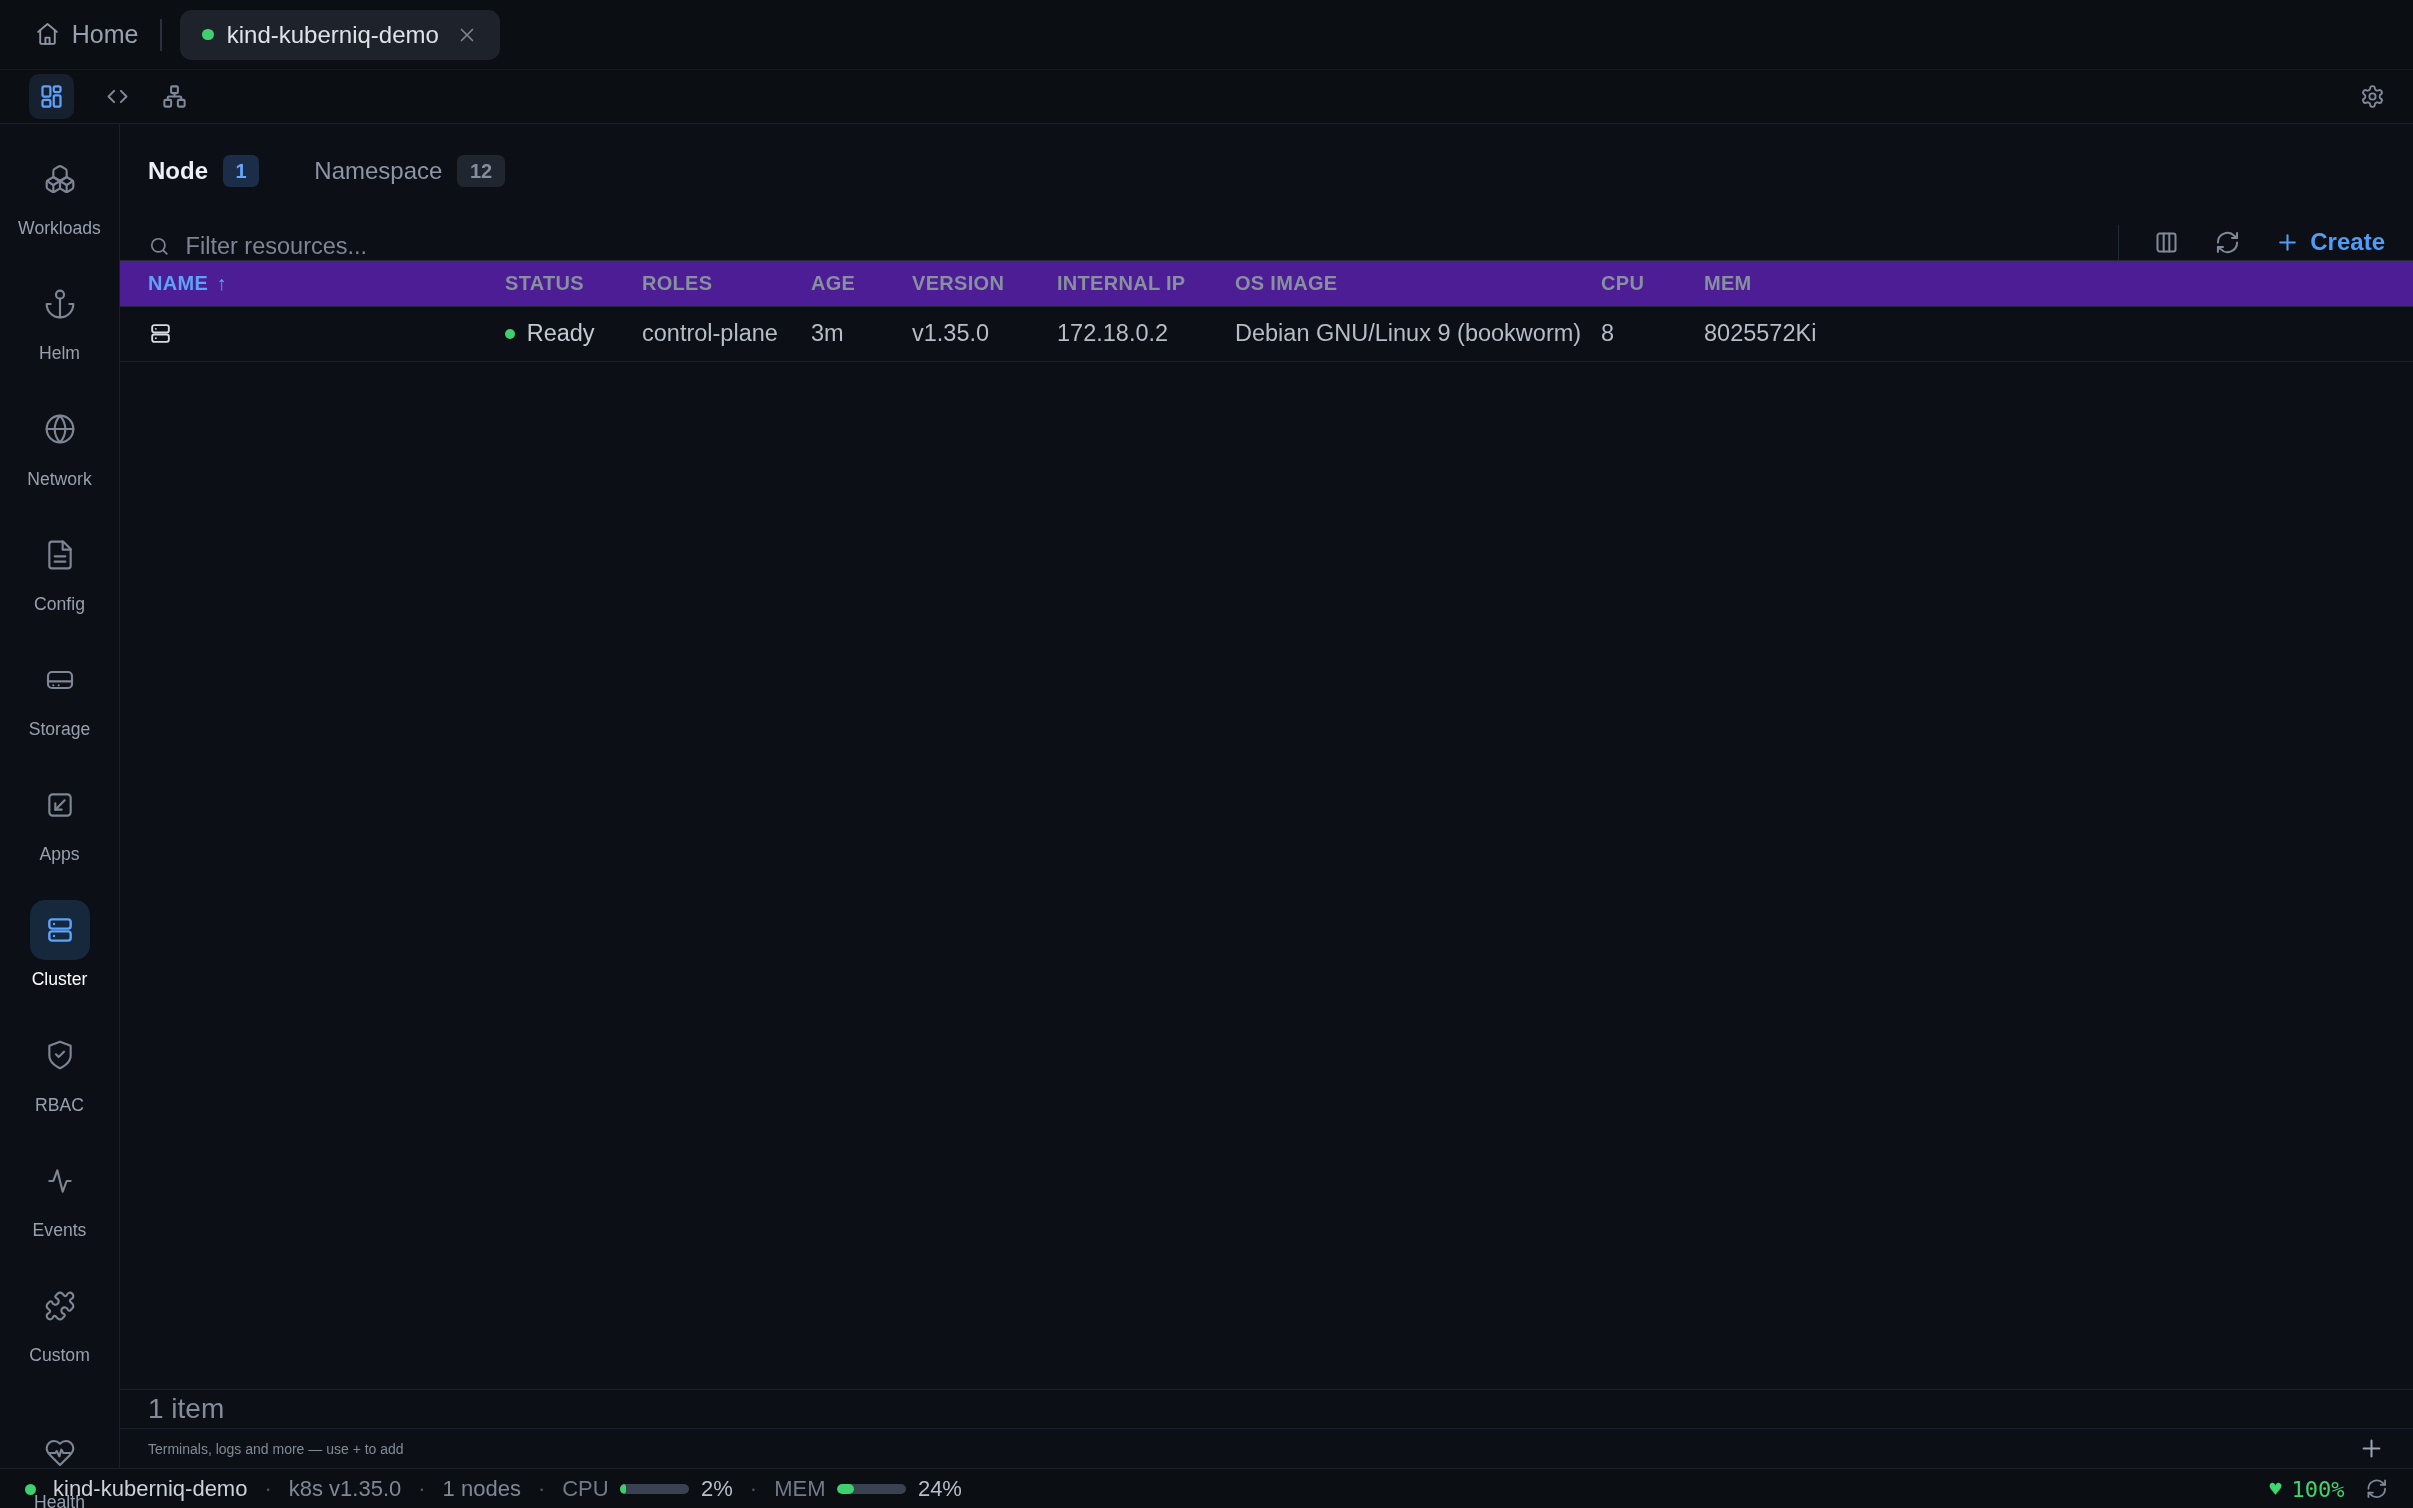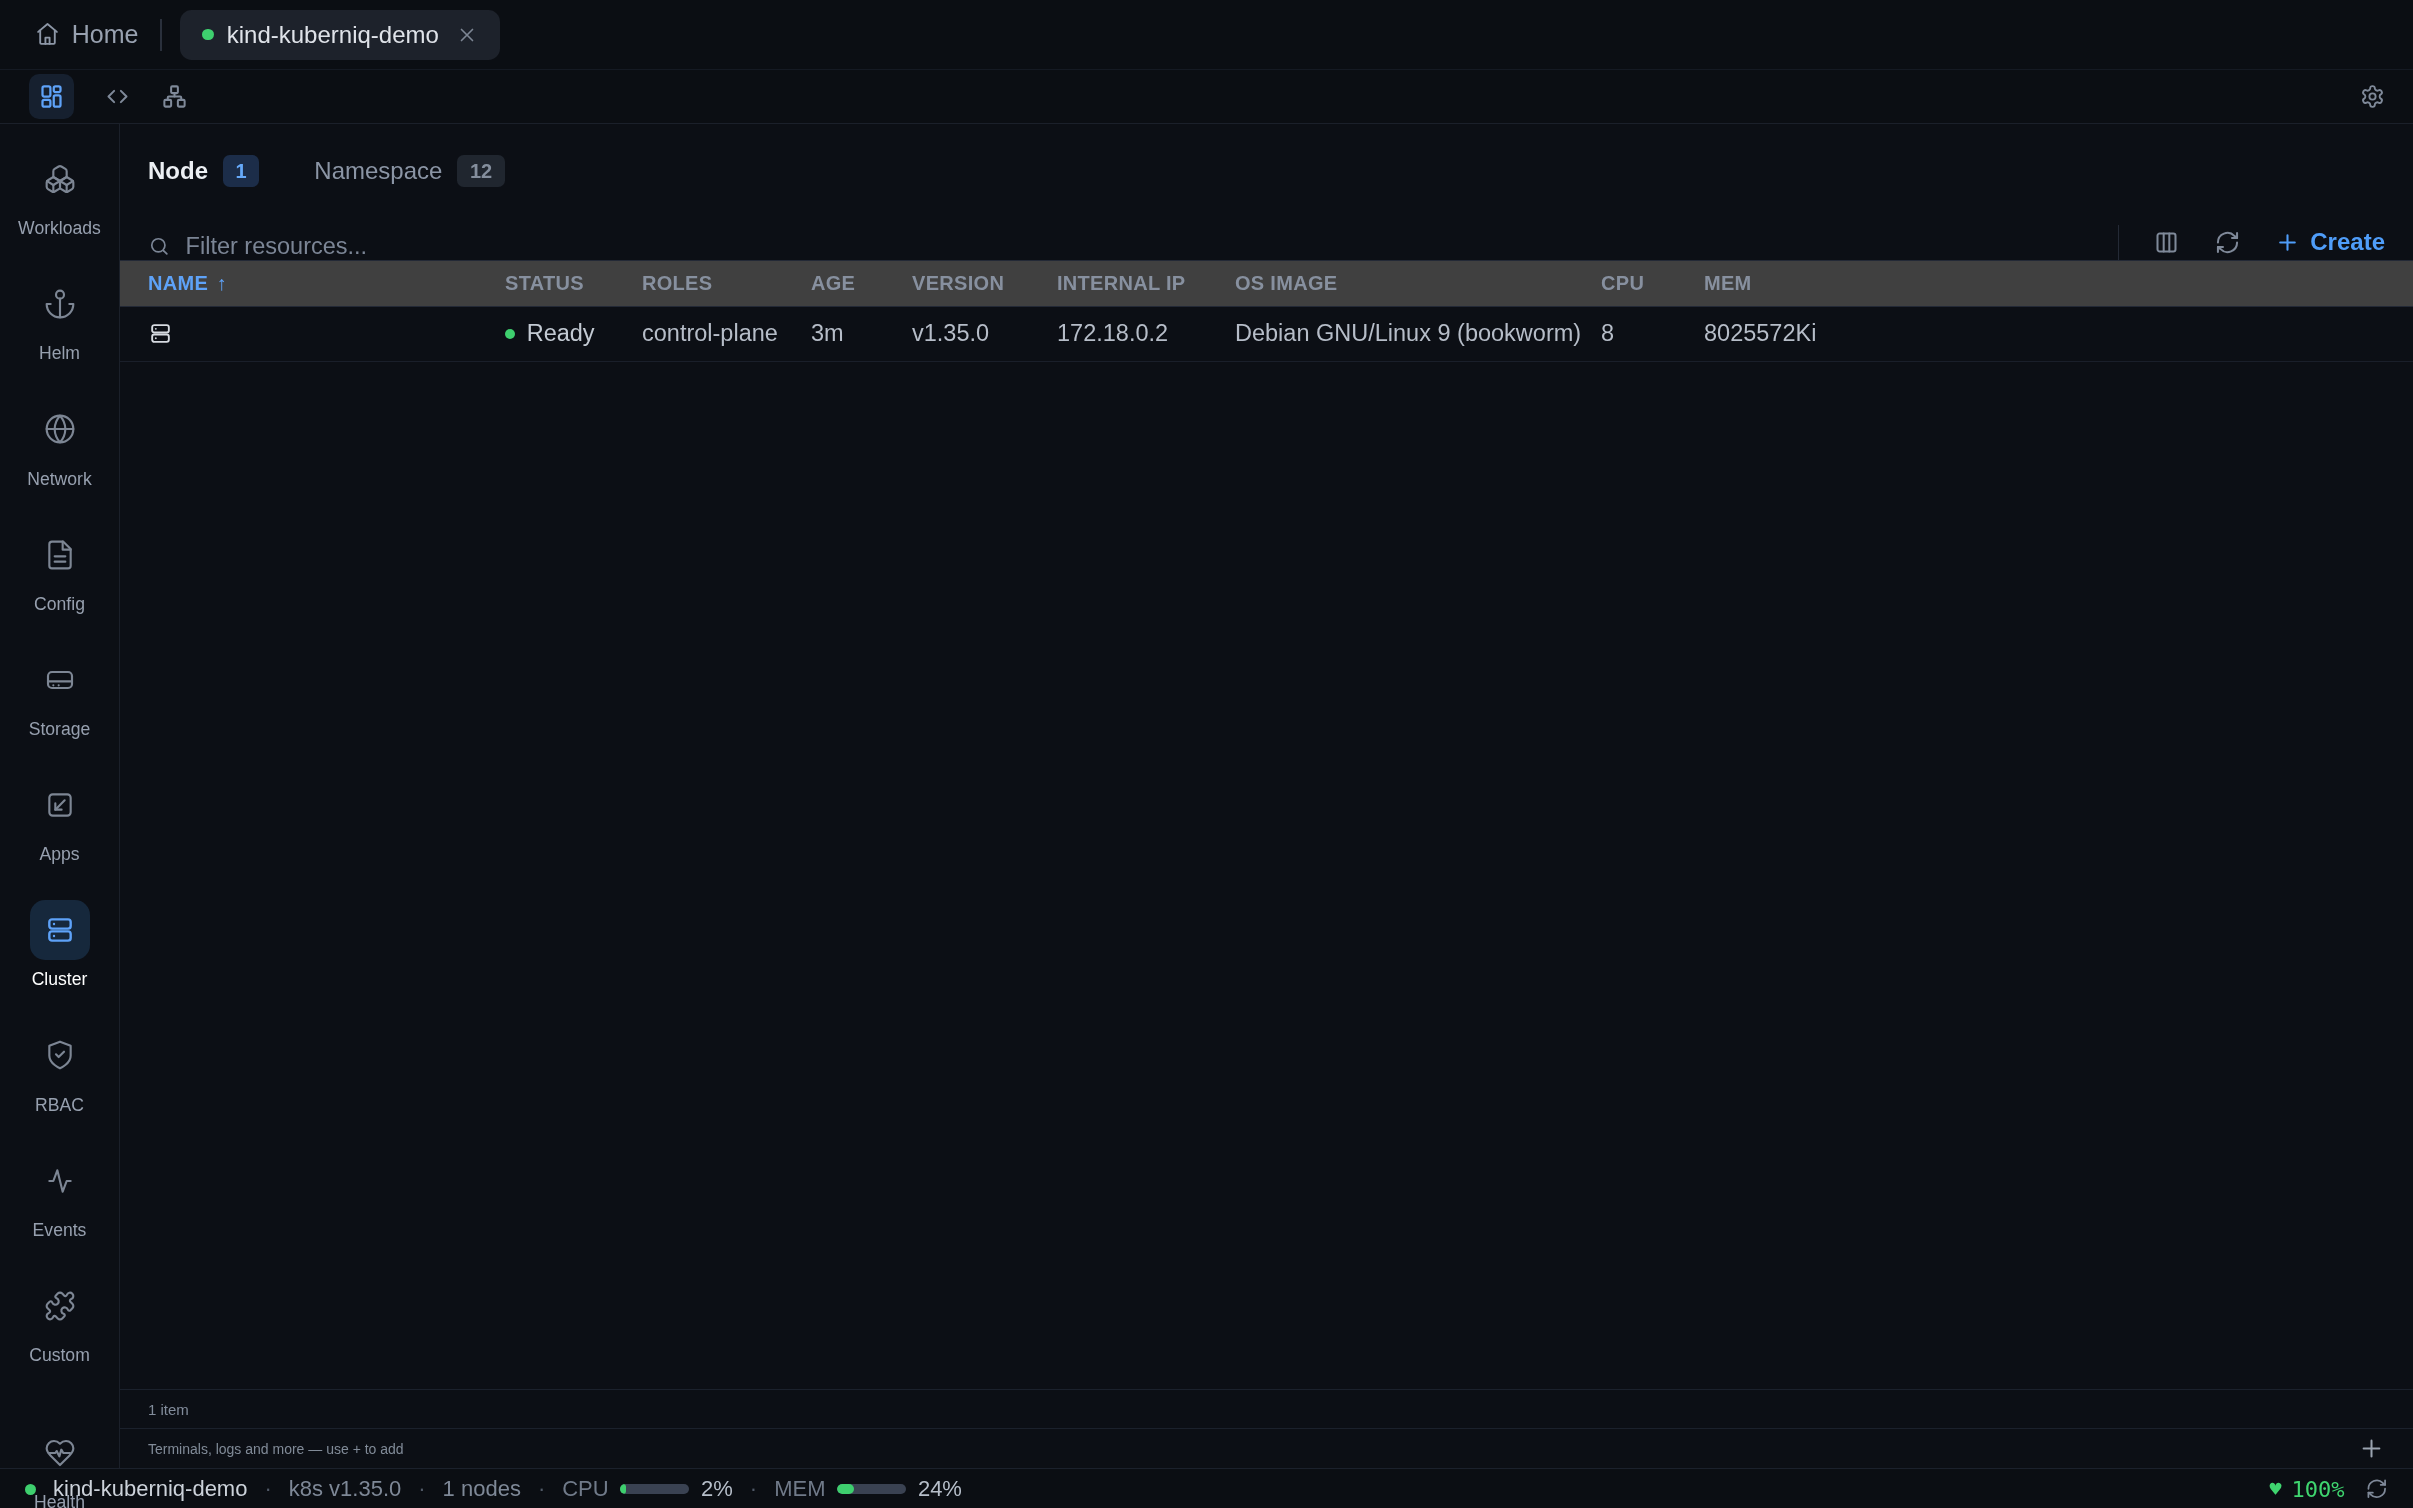--- a/index.html
+++ b/index.html
@@ -98,21 +98,21 @@
   .filter-vsep { width:1.7px; height:35px; background:#242a36; }
   .create-btn {
     display:flex; align-items:center; gap:10px;
     color:#4f9df9; font-size:24px; font-weight:600;
     background:none; border:none; cursor:pointer; font-family:inherit;
   }
 
   
   .tbl-header, .tbl-row { display:flex; align-items:center; margin:0 -28px; padding:0 28px; }
   .tbl-header {
-    height:47px; background:#404040;
+    height:47px; background:#4c1d95;
     border-top:1.7px solid #232936; border-bottom:1.7px solid #232936;
     font-size:20px; color:#87909f; letter-spacing:0.3px; font-weight:600;
   }
   .tbl-header .col-name { color:#5ea2f8; display:flex; align-items:center; gap:8.4px; }
   .sort-arrow { font-size:20px; }
   .tbl-row { height:55px; border-bottom:1.7px solid #1a1f2a; font-size:23.5px; color:#b6bdc8; cursor:pointer; }
   .c-name { width:357px; flex-shrink:0; display:flex; align-items:center; gap:14.2px; }
   .c-status { width:137px; flex-shrink:0; display:flex; align-items:center; gap:11.7px; }
   .c-roles { width:169px; flex-shrink:0; }
   .c-age { width:101px; flex-shrink:0; }
@@ -124,21 +124,21 @@
   .tbl-row .c-name { color:#e8ebef; font-weight:700; }
   .tbl-row .c-name svg { color:#d7dbe1; flex-shrink:0; }
   .tbl-row .c-status .dot { width:10px; height:10px; }
   .row-status-text { color:#c3cad3; }
 
   .tbl-spacer { flex:1; }
 
   .list-footer {
     height:39px; margin:0 -28px; padding:0 28px;
     border-top:1.7px solid #1b212c; display:flex; align-items:center;
-    font-size:15px; color:#828c9b;
+    font-size:28px; color:#828c9b;
   }
   .terminal-bar {
     height:40px; margin:0 -28px; padding:0 28px 0 28px;
     border-top:1.7px solid #1b212c; display:flex; align-items:center; justify-content:space-between;
     font-size:14px; color:#818b98;
   }
   .terminal-bar .icon-btn { color:#9aa3b0; }
 
   
   .statusbar {

